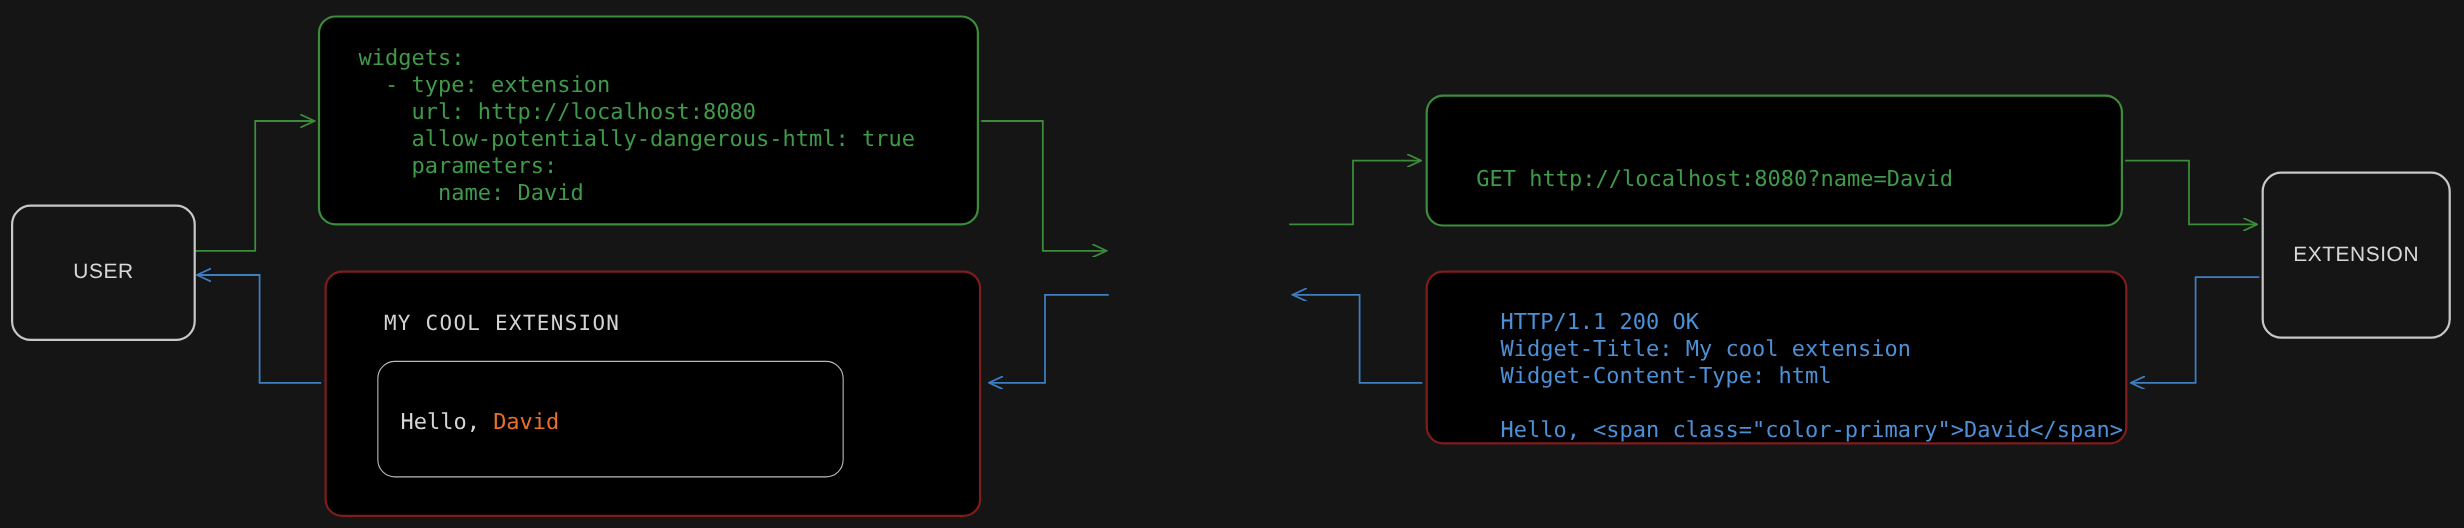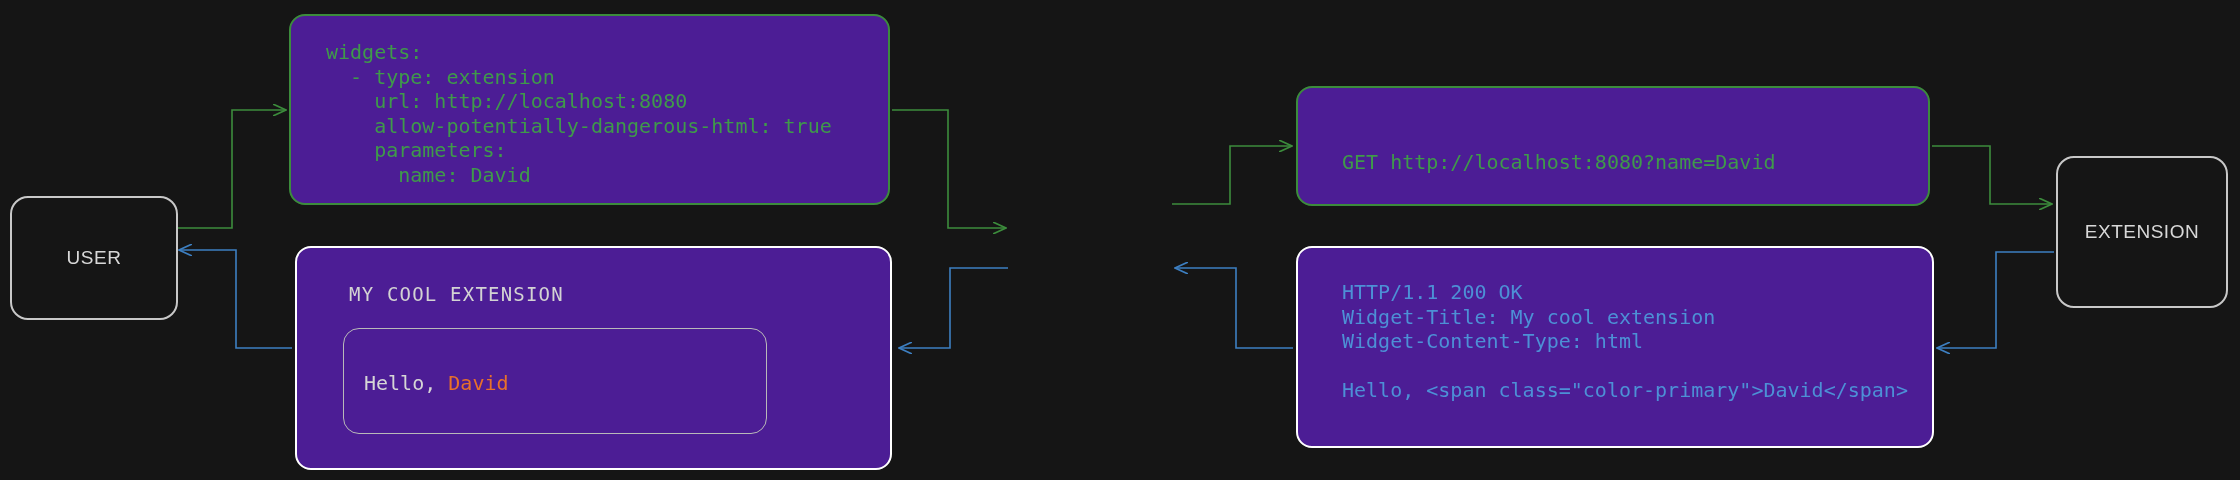--- a/index.html
+++ b/index.html
@@ -30,51 +30,51 @@
     border-radius: 18px;
     background: #151515;
     display: flex;
     align-items: center;
     justify-content: center;
     color: #d8d8d8;
     font-family: "Liberation Sans", "DejaVu Sans", sans-serif;
     font-size: 19px;
     letter-spacing: 0.5px;
   }
-  #node-user      { left: 10px;   top: 196px; width: 164px; height: 120px; }
+  #node-user      { left: 10px;   top: 186px; width: 164px; height: 120px; }
   #node-glance    { left: 1010px; top: 156px; width: 160px; height: 144px; }
   #node-extension { left: 2056px; top: 156px; width: 168px; height: 148px; }
 
   
   .panel {
     position: absolute;
     border-radius: 16px;
-    background: #4c1d95;
+    background: #000000;
     box-sizing: border-box;
   }
   .panel.green { border: 2px solid #3c8c3c; }
-  .panel.blue  { border: 2px solid #ffffff; }
+  .panel.blue  { border: 2px solid #7f1d1d; padding-left: 22px; }
 
   .code {
     margin: 0;
     white-space: pre;
     font-family: "DejaVu Sans Mono", "Liberation Mono", monospace;
     font-size: 20px;
     line-height: 24.5px;
   }
   .code.green { color: #3f9a4a; }
   .code.blue  { color: #4d90d6; }
 
   #panel-yaml      { left: 289px;  top: 14px;  width: 601px; height: 191px; }
   #panel-yaml .code{ padding: 24px 0 0 35px; }
 
   #panel-request   { left: 1296px; top: 86px;  width: 634px; height: 120px; }
   #panel-request .code { padding: 34px 0 0 44px; margin-top: 28px; }
 
-  #panel-response  { left: 1296px; top: 246px; width: 638px; height: 202px; }
+  #panel-response  { left: 1296px; top: 246px; width: 638px; height: 158px; }
   #panel-response .code { padding: 32px 0 0 44px; }
 
   
   #panel-widget { left: 295px; top: 246px; width: 597px; height: 224px; }
   #widget-title {
     position: absolute;
     left: 52px;
     top: 35px;
     color: #d3d3d3;
     font-family: "DejaVu Sans Mono", "Liberation Mono", monospace;

